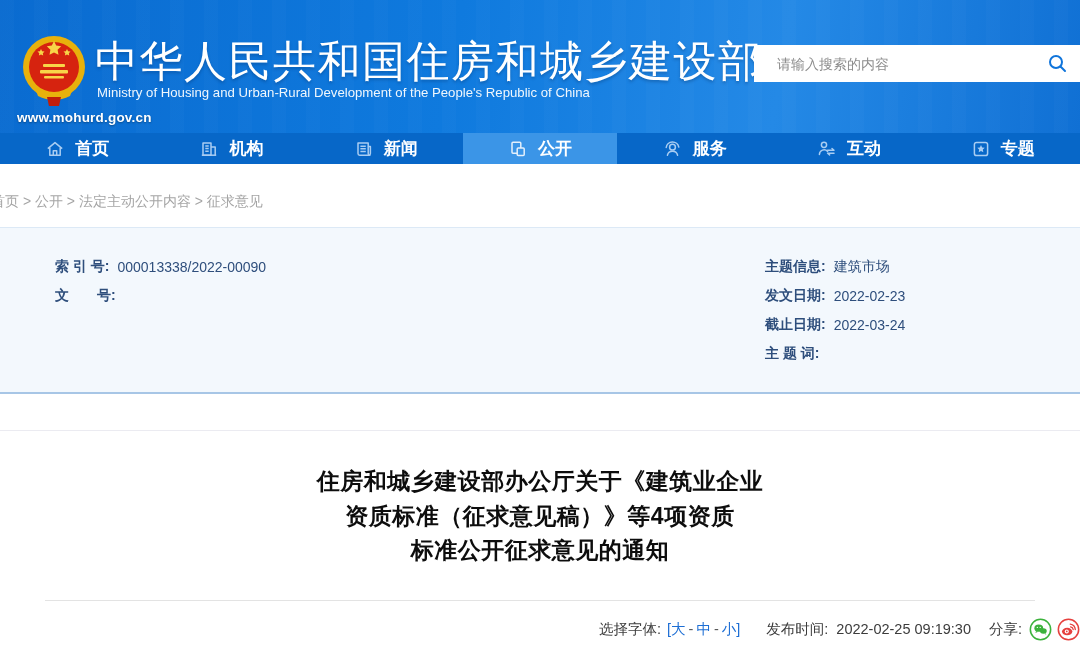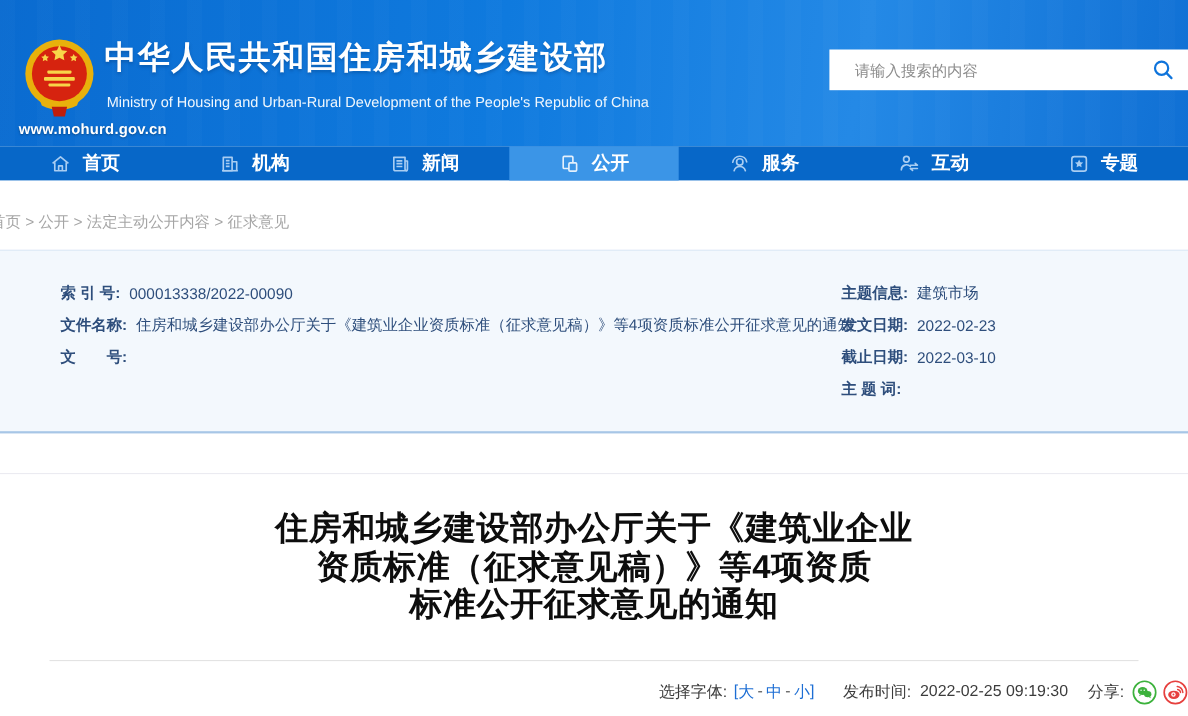--- a/index.html
+++ b/index.html
@@ -22,21 +22,21 @@
   }
   .emblem { position:absolute; left:21px; top:31px; width:66px; height:79px; z-index:2; }
   .site-url {
     position:absolute; left:1px; top:110px; z-index:2;
     color:#ffffff; font-weight:bold; font-size:13.5px; letter-spacing:.2px;
     text-shadow:0 1px 2px rgba(0,0,0,.35);
     padding-left:16px;
   }
   .header-title {
     position:absolute; left:95px; top:33px; z-index:2;
-    color:#fff; font-size:29px; font-weight:bold; letter-spacing:1.5px;
+    color:#fff; font-size:43px; font-weight:normal; letter-spacing:1.5px;
     text-shadow:0 2px 3px rgba(0,40,90,.3);
   }
   .header-subtitle {
     position:absolute; left:97px; top:85px; z-index:2;
     color:#f0f7fd; font-size:13.2px;
   }
   .search-box {
     position:absolute; right:0; top:45px; width:326px; height:37px; z-index:2;
     background:#fff; display:flex; align-items:center;
   }
@@ -72,21 +72,21 @@
   .meta-col-left  { position:absolute; left:55px;  top:24px; }
   .meta-col-right { position:absolute; left:765px; top:24px; }
   .meta-row { height:29px; display:flex; align-items:center; font-size:14px; color:#2e4e7c;text-align:right; }
   .meta-label { font-weight:bold; white-space:pre; margin-right:8px; }
   .meta-value { white-space:nowrap; }
 
   
   .divider-light { position:absolute; top:430px; left:0; width:1080px; height:1px; background:#ebebf1; }
   .article-title {
     position:absolute; top:464px; left:0; width:1080px; text-align:center;
-    color:#0d0d0d; font-size:30px; font-weight:bold; line-height:34.5px; letter-spacing:.5px;
+    color:#0d0d0d; font-size:23px; font-weight:bold; line-height:34.5px; letter-spacing:.5px;
   }
   .footer-divider { position:absolute; top:600px; left:45px; width:990px; height:1px; background:#e3e3e3; }
 
   
   .footer-row {
     position:absolute; top:613px; left:0; width:1080px; height:32px;
     display:flex; align-items:center; justify-content:flex-end;
     font-size:14.5px; color:#3c3c3c;
   }
   .footer-row .grp { display:flex; align-items:center; }
@@ -204,40 +204,36 @@
   <div class="breadcrumb-text">首页 &gt; 公开 &gt; 法定主动公开内容 &gt; 征求意见</div>
 </div>
 
 <div class="meta-panel">
   <div class="meta-col-left">
     <div class="meta-row">
       <span class="meta-label">索 引 号:</span>
       <span class="meta-value">000013338/2022-00090</span>
     </div>
     <div class="meta-row">
-      <span class="meta-label">文件名称:</span>
-      <span class="meta-value">住房和城乡建设部办公厅关于《建筑业企业资质标准（征求意见稿）》等4项资质标准公开征求意见的通知</span>
-    </div>
-    <div class="meta-row">
       <span class="meta-label">文　　号:</span>
       <span class="meta-value"></span>
     </div>
   </div>
   <div class="meta-col-right">
     <div class="meta-row">
       <span class="meta-label">主题信息:</span>
       <span class="meta-value">建筑市场</span>
     </div>
     <div class="meta-row">
       <span class="meta-label">发文日期:</span>
       <span class="meta-value">2022-02-23</span>
     </div>
     <div class="meta-row">
       <span class="meta-label">截止日期:</span>
-      <span class="meta-value">2022-03-10</span>
+      <span class="meta-value">2022-03-24</span>
     </div>
     <div class="meta-row">
       <span class="meta-label">主 题 词:</span>
       <span class="meta-value"></span>
     </div>
   </div>
 </div>
 
 <div class="divider-light"></div>
 

